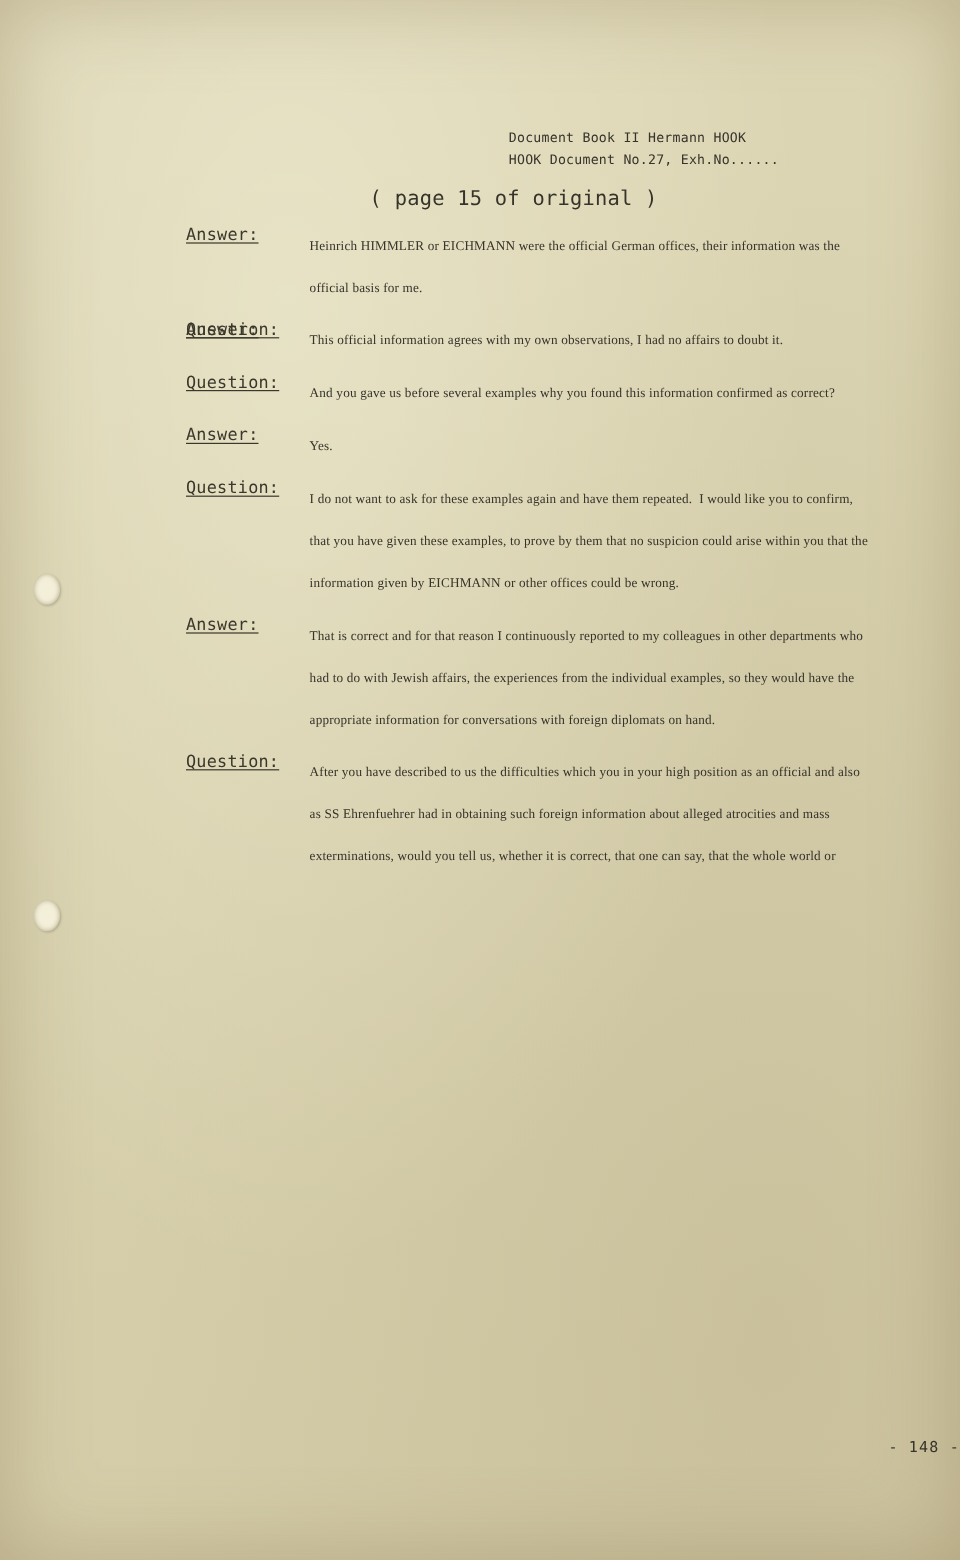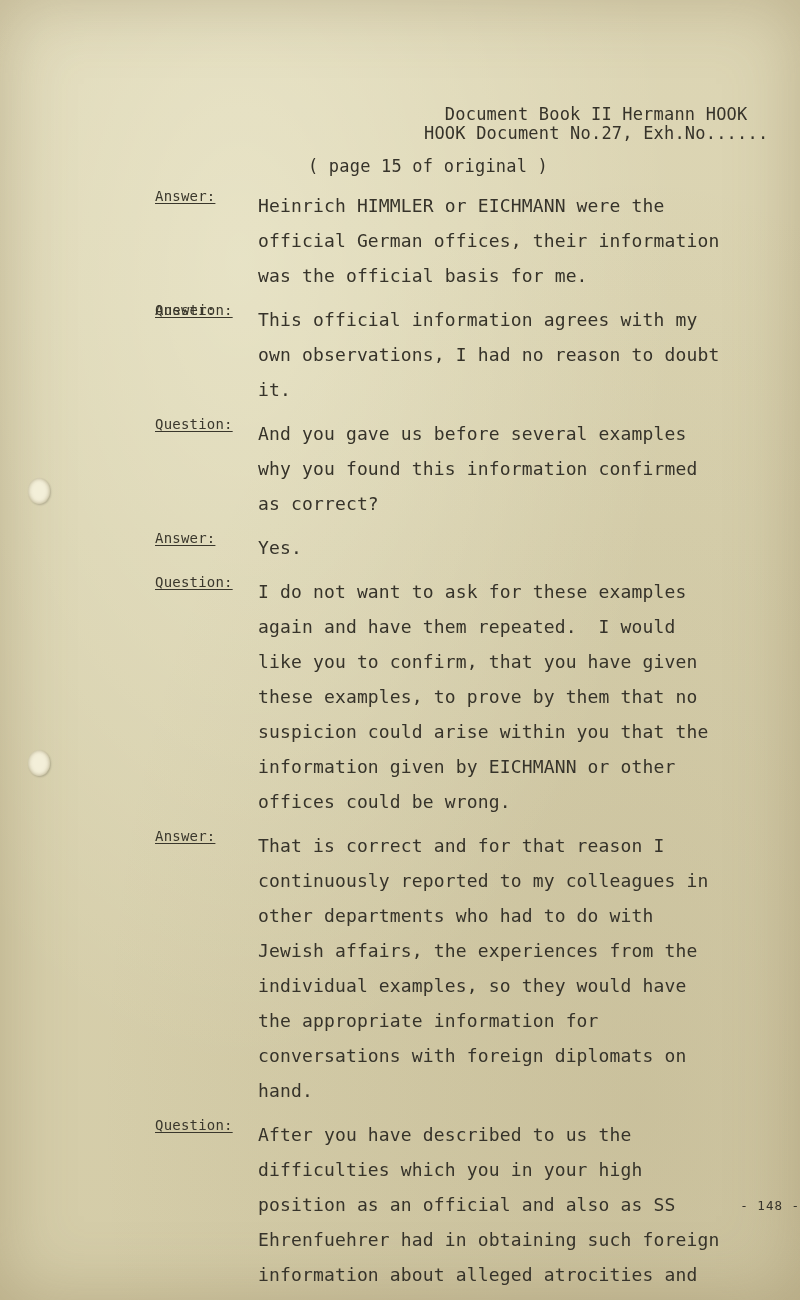--- a/index.html
+++ b/index.html
@@ -44,25 +44,24 @@
   .content {
     position: absolute;
     inset: 0;
     padding: 0;
   }
 
   .hdr {
     position: absolute;
     left: 424px;
     top: 105px;
-    font-size: 17px;
+    font-size: 11px;
     line-height: 19px;
     letter-spacing: 0.2px;
     white-space: pre;
-    text-align: center;
   }
   .pageno-orig {
     position: absolute;
     left: 308px;
     top: 156px;
     font-size: 17px;
     letter-spacing: 0.2px;
     white-space: pre;
   }
 
@@ -83,24 +82,25 @@
     top: 0;
     font-size: 14px;
     letter-spacing: 0.2px;
     text-decoration: underline;
     text-underline-offset: 2px;
     white-space: pre;
   }
   .qa .body {
     margin-left: 258px;
     width: 470px;
-    font-size: 18px;
+    font-size: 11px;
     line-height: 35px;
     letter-spacing: 0.15px;
     white-space: pre-wrap;
+    font-family: Liberation Serif, serif;
   }
 
   .footer-page {
     position: absolute;
     left: 0;
     top: 1198px;
     width: 800px;
     text-align: right;
     font-size: 12.5px;
     letter-spacing: 1px;
@@ -131,21 +131,21 @@
       <div class="label">Answer:</div>
       <div class="body ink">Heinrich HIMMLER or EICHMANN were the official German offices, their information was the official basis for me.</div>
     </div>
 
     <div class="qa">
       <div class="label">Question:</div>
     </div>
 
     <div class="qa">
       <div class="label">Answer:</div>
-      <div class="body ink">This official information agrees with my own observations, I had no reason to doubt it.</div>
+      <div class="body ink">This official information agrees with my own observations, I had no affairs to doubt it.</div>
     </div>
 
     <div class="qa">
       <div class="label">Question:</div>
       <div class="body ink">And you gave us before several examples why you found this information confirmed as correct?</div>
     </div>
 
     <div class="qa">
       <div class="label">Answer:</div>
       <div class="body ink">Yes.</div>

